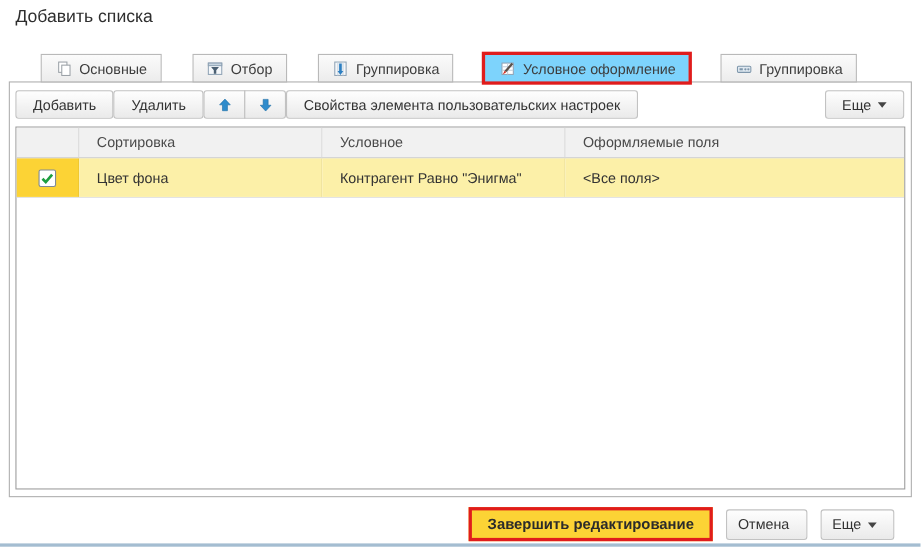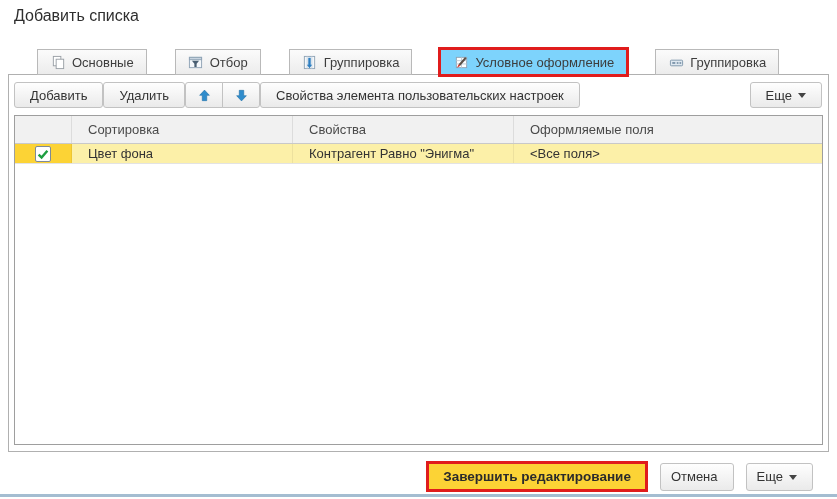--- a/index.html
+++ b/index.html
@@ -45,21 +45,21 @@
   
   .table{position:absolute;left:14px;top:115px;width:809px;height:330px;border:1px solid #9e9e9e;
          background:#fff;font-size:13px;overflow:hidden;}
   .thead{display:flex;height:28px;background:#f1f1f1;border-bottom:1px solid #c9c9c9;color:#4a4a4a;}
   .th{display:flex;align-items:center;padding-left:16px;border-right:1px solid #dcdcdc;}
   .th:last-child{border-right:none;}
   .col-check{width:57px;flex:none;}
   .col-fmt{width:221px;flex:none;}
   .col-cond{width:221px;flex:none;}
   .col-fields{flex:1;}
-  .row{display:flex;height:20px;border-bottom:1px solid #e3e3e3;cursor:default;}
+  .row{display:flex;height:36px;border-bottom:1px solid #e3e3e3;cursor:default;}
   .cell{display:flex;align-items:center;padding-left:16px;background:var(--row-yellow);color:#333;
         border-right:1px solid rgba(0,0,0,0.06);}
   .cell:last-child{border-right:none;}
   .cell-check{justify-content:center;padding:0;background:var(--selected-cell-yellow);}
   .checkbox{width:16px;height:16px;background:#fff;border:1px solid #7f8a96;border-radius:2px;
         display:flex;align-items:center;justify-content:center;}
 
   
   .footer{position:absolute;top:461px;right:24px;display:flex;align-items:center;gap:12px;}
   .finish-btn{height:31px;display:inline-flex;align-items:center;padding:0 14px;
@@ -165,21 +165,21 @@
     <div class="btn">
       <span>Еще</span>
       <span class="caret"></span>
     </div>
   </div>
 
   <div class="table">
     <div class="thead">
       <div class="th col-check"></div>
       <div class="th col-fmt">Сортировка</div>
-      <div class="th col-cond">Свойства</div>
+      <div class="th col-cond">Условное</div>
       <div class="th col-fields">Оформляемые поля</div>
     </div>
     <div class="row">
       <div class="cell cell-check col-check">
         <div class="checkbox">
           <svg viewBox="0 0 16 16" width="14" height="14">
             <path d="M3 8.6 L6.4 12 L13 4.2" stroke="#1e9e40" stroke-width="2.8" fill="none"></path>
           </svg>
         </div>
       </div>

